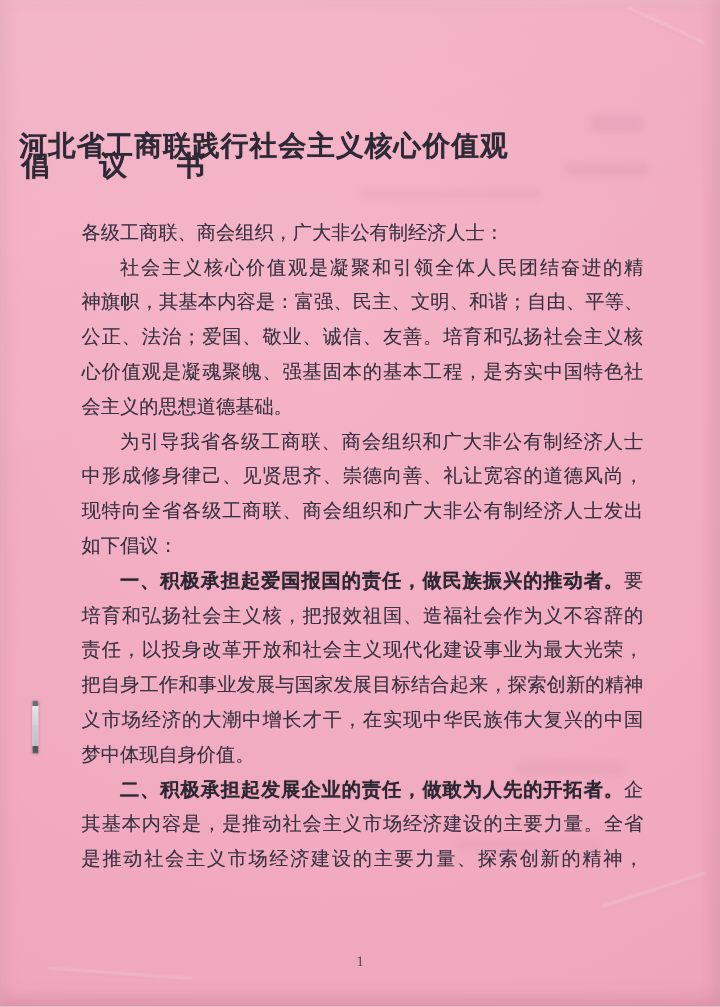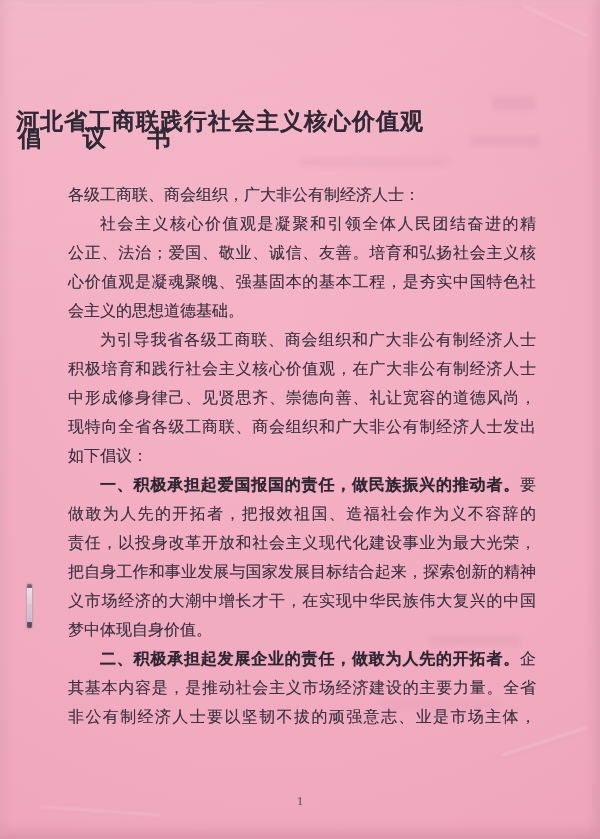--- a/index.html
+++ b/index.html
@@ -140,34 +140,34 @@
   <div class="crease" style="left:40px;  top:810px; width:120px; height:4px; transform:rotate(4deg);"></div>
 
   <div class="staple"></div>
 
   <h1 class="title">河北省工商联践行社会主义核心价值观</h1>
   <h2 class="subtitle">倡 议 书</h2>
 
   <div class="doc-body">
     <div class="line"><span class="b"></span><span>各级工商联、商会组织，广大非公有制经济人士：</span></div>
     <div class="line fill indent"><span class="b"></span><span>社会主义核心价值观是凝聚和引领全体人民团结奋进的精</span></div>
+    <div class="line fill"><span class="b"></span><span>神旗帜，其基本内容是：富强、民主、文明、和谐；自由、平等、</span></div>
     <div class="line fill"><span class="b"></span><span>公正、法治；爱国、敬业、诚信、友善。培育和弘扬社会主义核</span></div>
     <div class="line fill"><span class="b"></span><span>心价值观是凝魂聚魄、强基固本的基本工程，是夯实中国特色社</span></div>
     <div class="line"><span class="b"></span><span>会主义的思想道德基础。</span></div>
     <div class="line fill indent"><span class="b"></span><span>为引导我省各级工商联、商会组织和广大非公有制经济人士</span></div>
-    <div class="line fill"><span class="b"></span><span>积极培育和践行社会主义核心价值观，在广大非公有制经济人士</span></div>
     <div class="line fill"><span class="b"></span><span>中形成修身律己、见贤思齐、崇德向善、礼让宽容的道德风尚，</span></div>
     <div class="line fill"><span class="b"></span><span>现特向全省各级工商联、商会组织和广大非公有制经济人士发出</span></div>
     <div class="line"><span class="b"></span><span>如下倡议：</span></div>
     <div class="line fill indent"><span class="b">一、积极承担起爱国报国的责任，做民族振兴的推动者。</span><span>要</span></div>
-    <div class="line fill"><span class="b"></span><span>做敢为人先的开拓者，把报效祖国、造福社会作为义不容辞的</span></div>
+    <div class="line fill"><span class="b"></span><span>培育和弘扬社会主义核，把报效祖国、造福社会作为义不容辞的</span></div>
     <div class="line fill"><span class="b"></span><span>责任，以投身改革开放和社会主义现代化建设事业为最大光荣，</span></div>
     <div class="line fill"><span class="b"></span><span>把自身工作和事业发展与国家发展目标结合起来，探索创新的精神</span></div>
     <div class="line fill"><span class="b"></span><span>义市场经济的大潮中增长才干，在实现中华民族伟大复兴的中国</span></div>
     <div class="line"><span class="b"></span><span>梦中体现自身价值。</span></div>
     <div class="line fill indent"><span class="b">二、积极承担起发展企业的责任，做敢为人先的开拓者。</span><span>企</span></div>
     <div class="line fill"><span class="b"></span><span>其基本内容是，是推动社会主义市场经济建设的主要力量。全省</span></div>
-    <div class="line fill"><span class="b"></span><span>非公有制经济人士要以坚韧不拔的顽强意志、业是市场主体，</span></div>
+    <div class="line fill"><span class="b"></span><span>是推动社会主义市场经济建设的主要力量、探索创新的精神，</span></div>
   </div>
 
   <div class="page-number">1</div>
 
 </div>
 
 </body></html>

